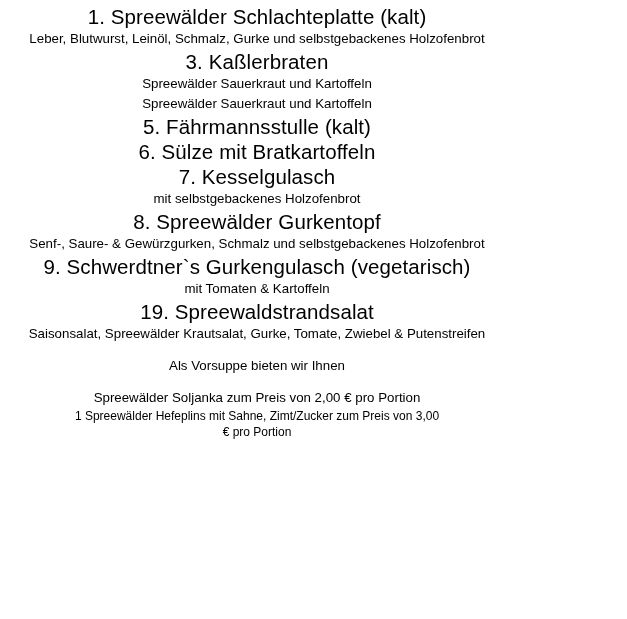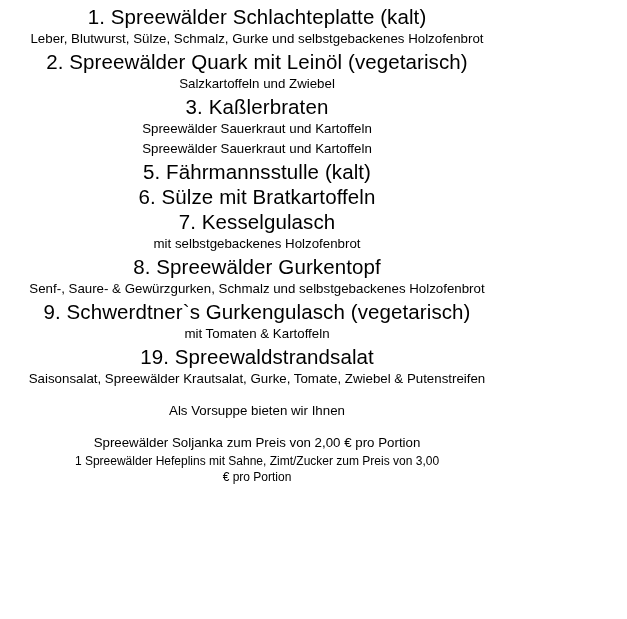--- a/index.html
+++ b/index.html
@@ -54,27 +54,23 @@
     padding: 0 60px;
   }
 </style>
 </head>
 <body>
 
 <div class="page">
 
   <div class="item">
     <div class="item-title">1. Spreewälder Schlachteplatte (kalt)</div>
-    <div class="item-desc">Leber, Blutwurst, Sülze, Schmalz, Gurke und selbstgebackenes Holzofenbrot</div>
+    <div class="item-desc">Leber, Blutwurst, Leinöl, Schmalz, Gurke und selbstgebackenes Holzofenbrot</div>
   </div>
 
-  <div class="item">
-    <div class="item-title">2. Spreewälder Quark mit Leinöl (vegetarisch)</div>
-    <div class="item-desc">Salzkartoffeln und Zwiebel</div>
-  </div>
 
   <div class="item">
     <div class="item-title">3. Kaßlerbraten</div>
     <div class="item-desc">Spreewälder Sauerkraut und Kartoffeln</div>
   </div>
 
   <div class="item">
     <div class="item-desc">Spreewälder Sauerkraut und Kartoffeln</div>
   </div>
 

